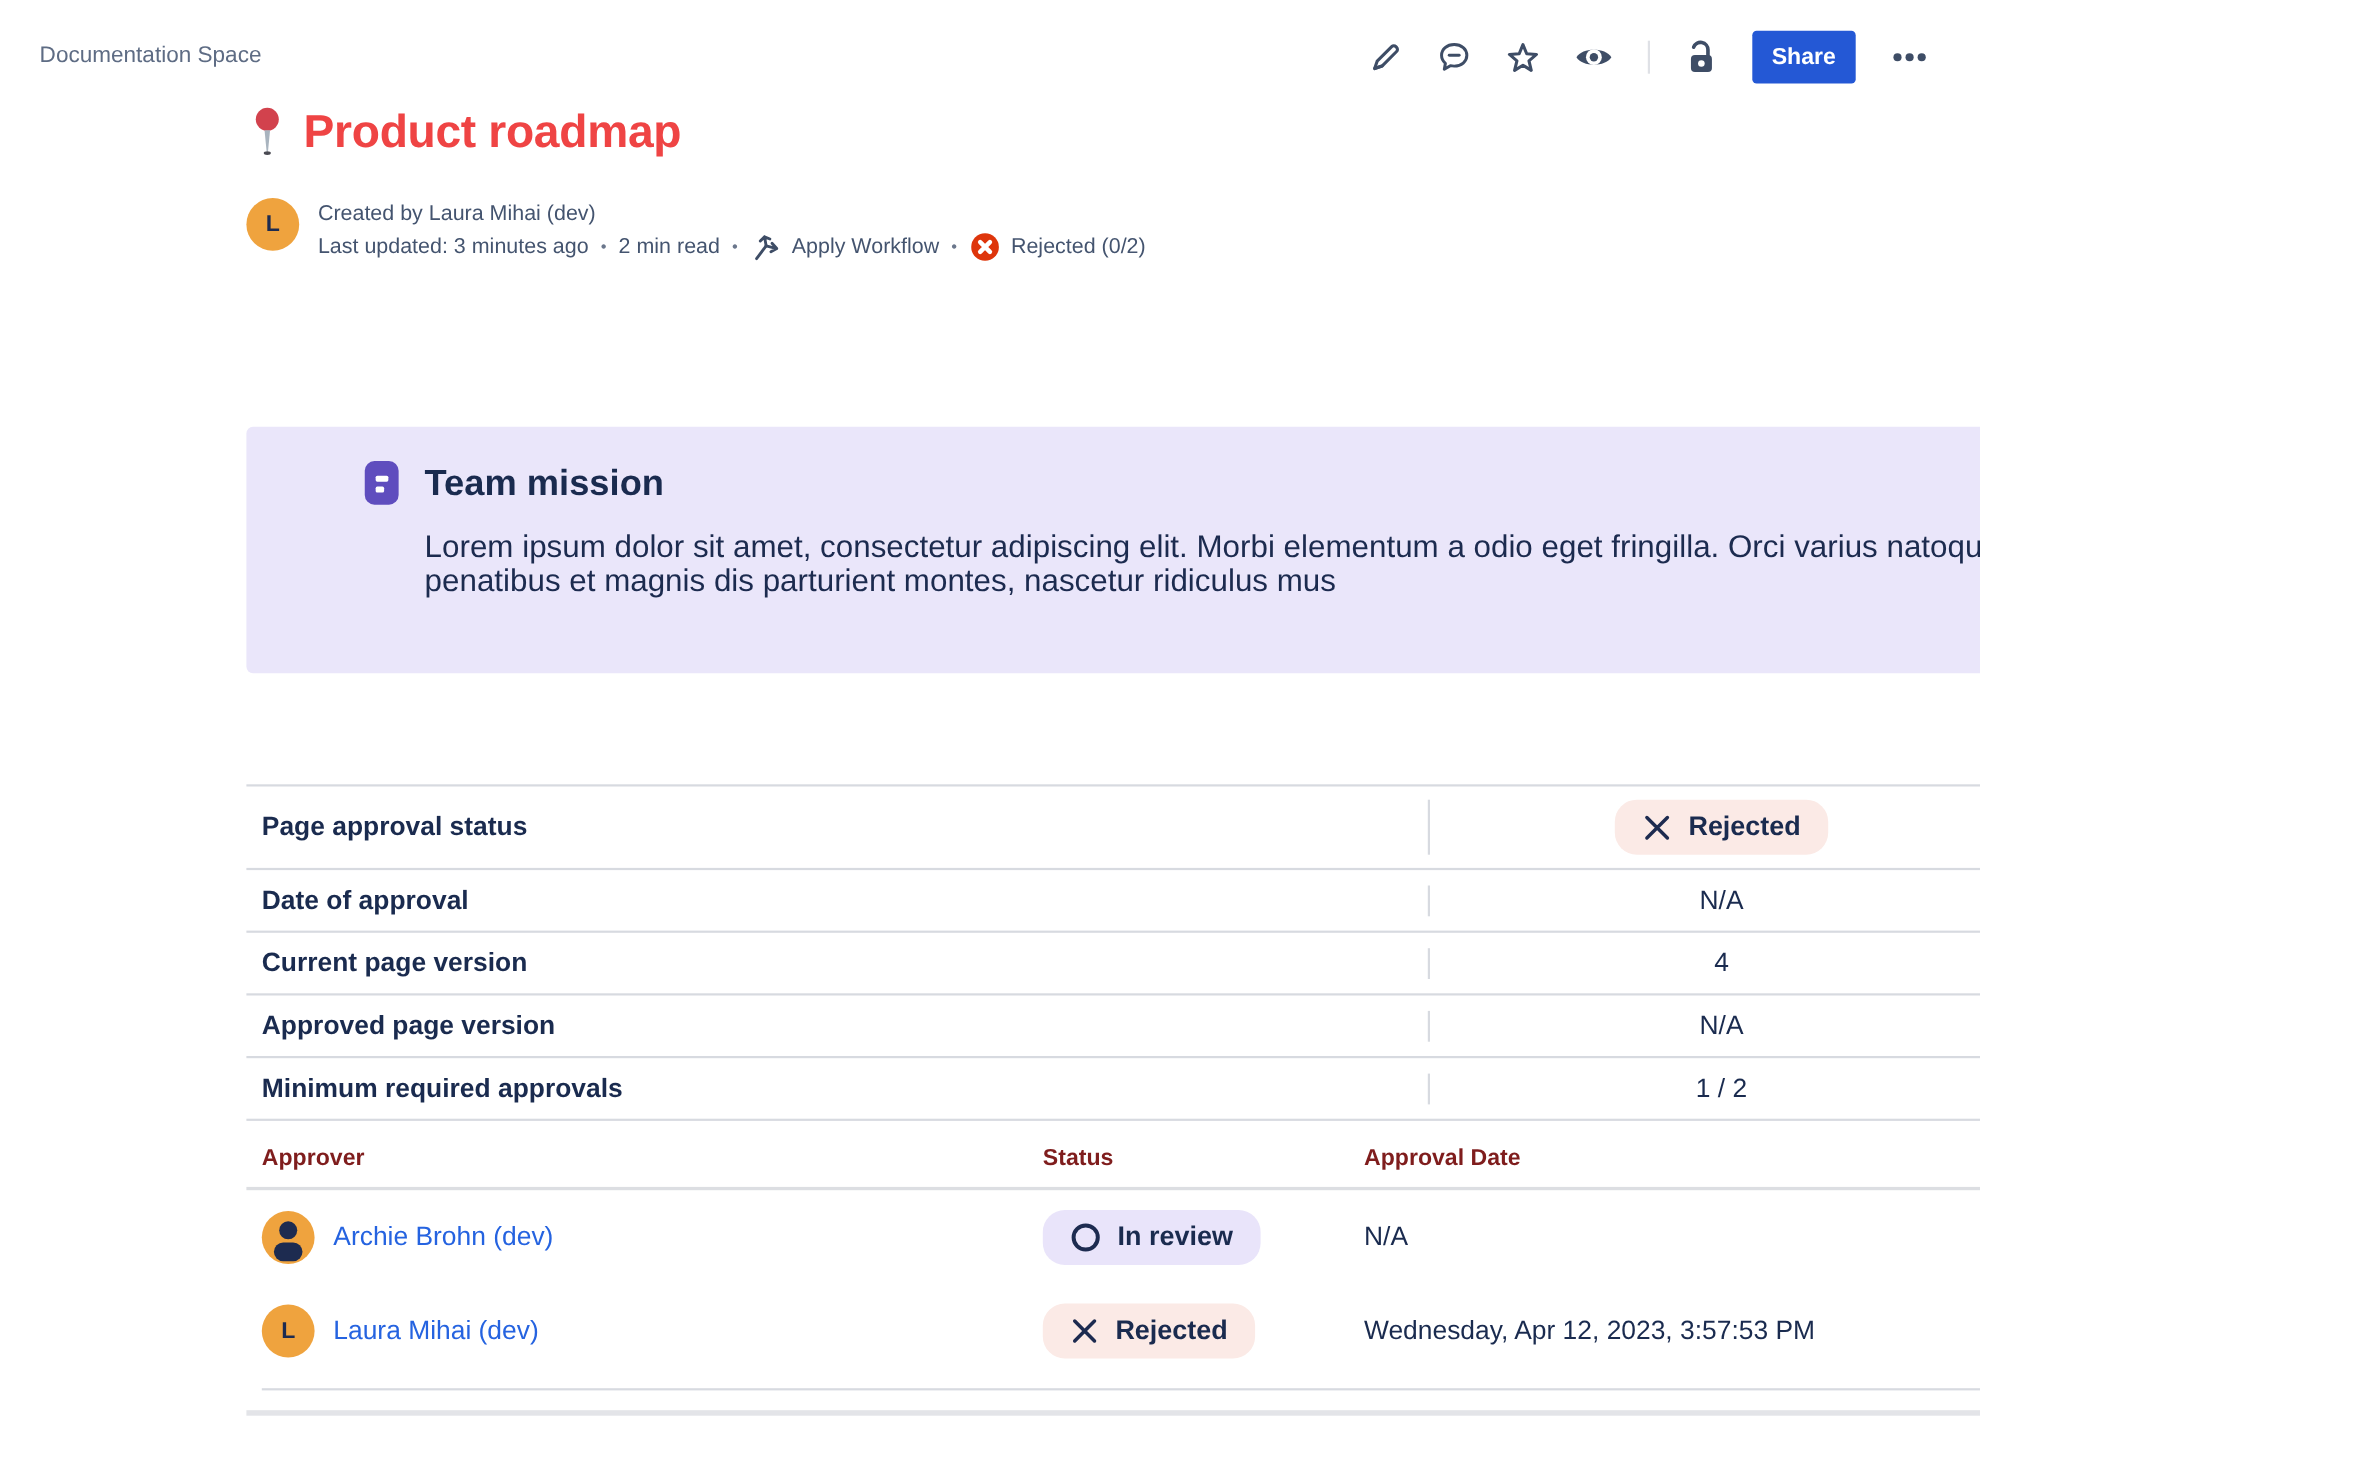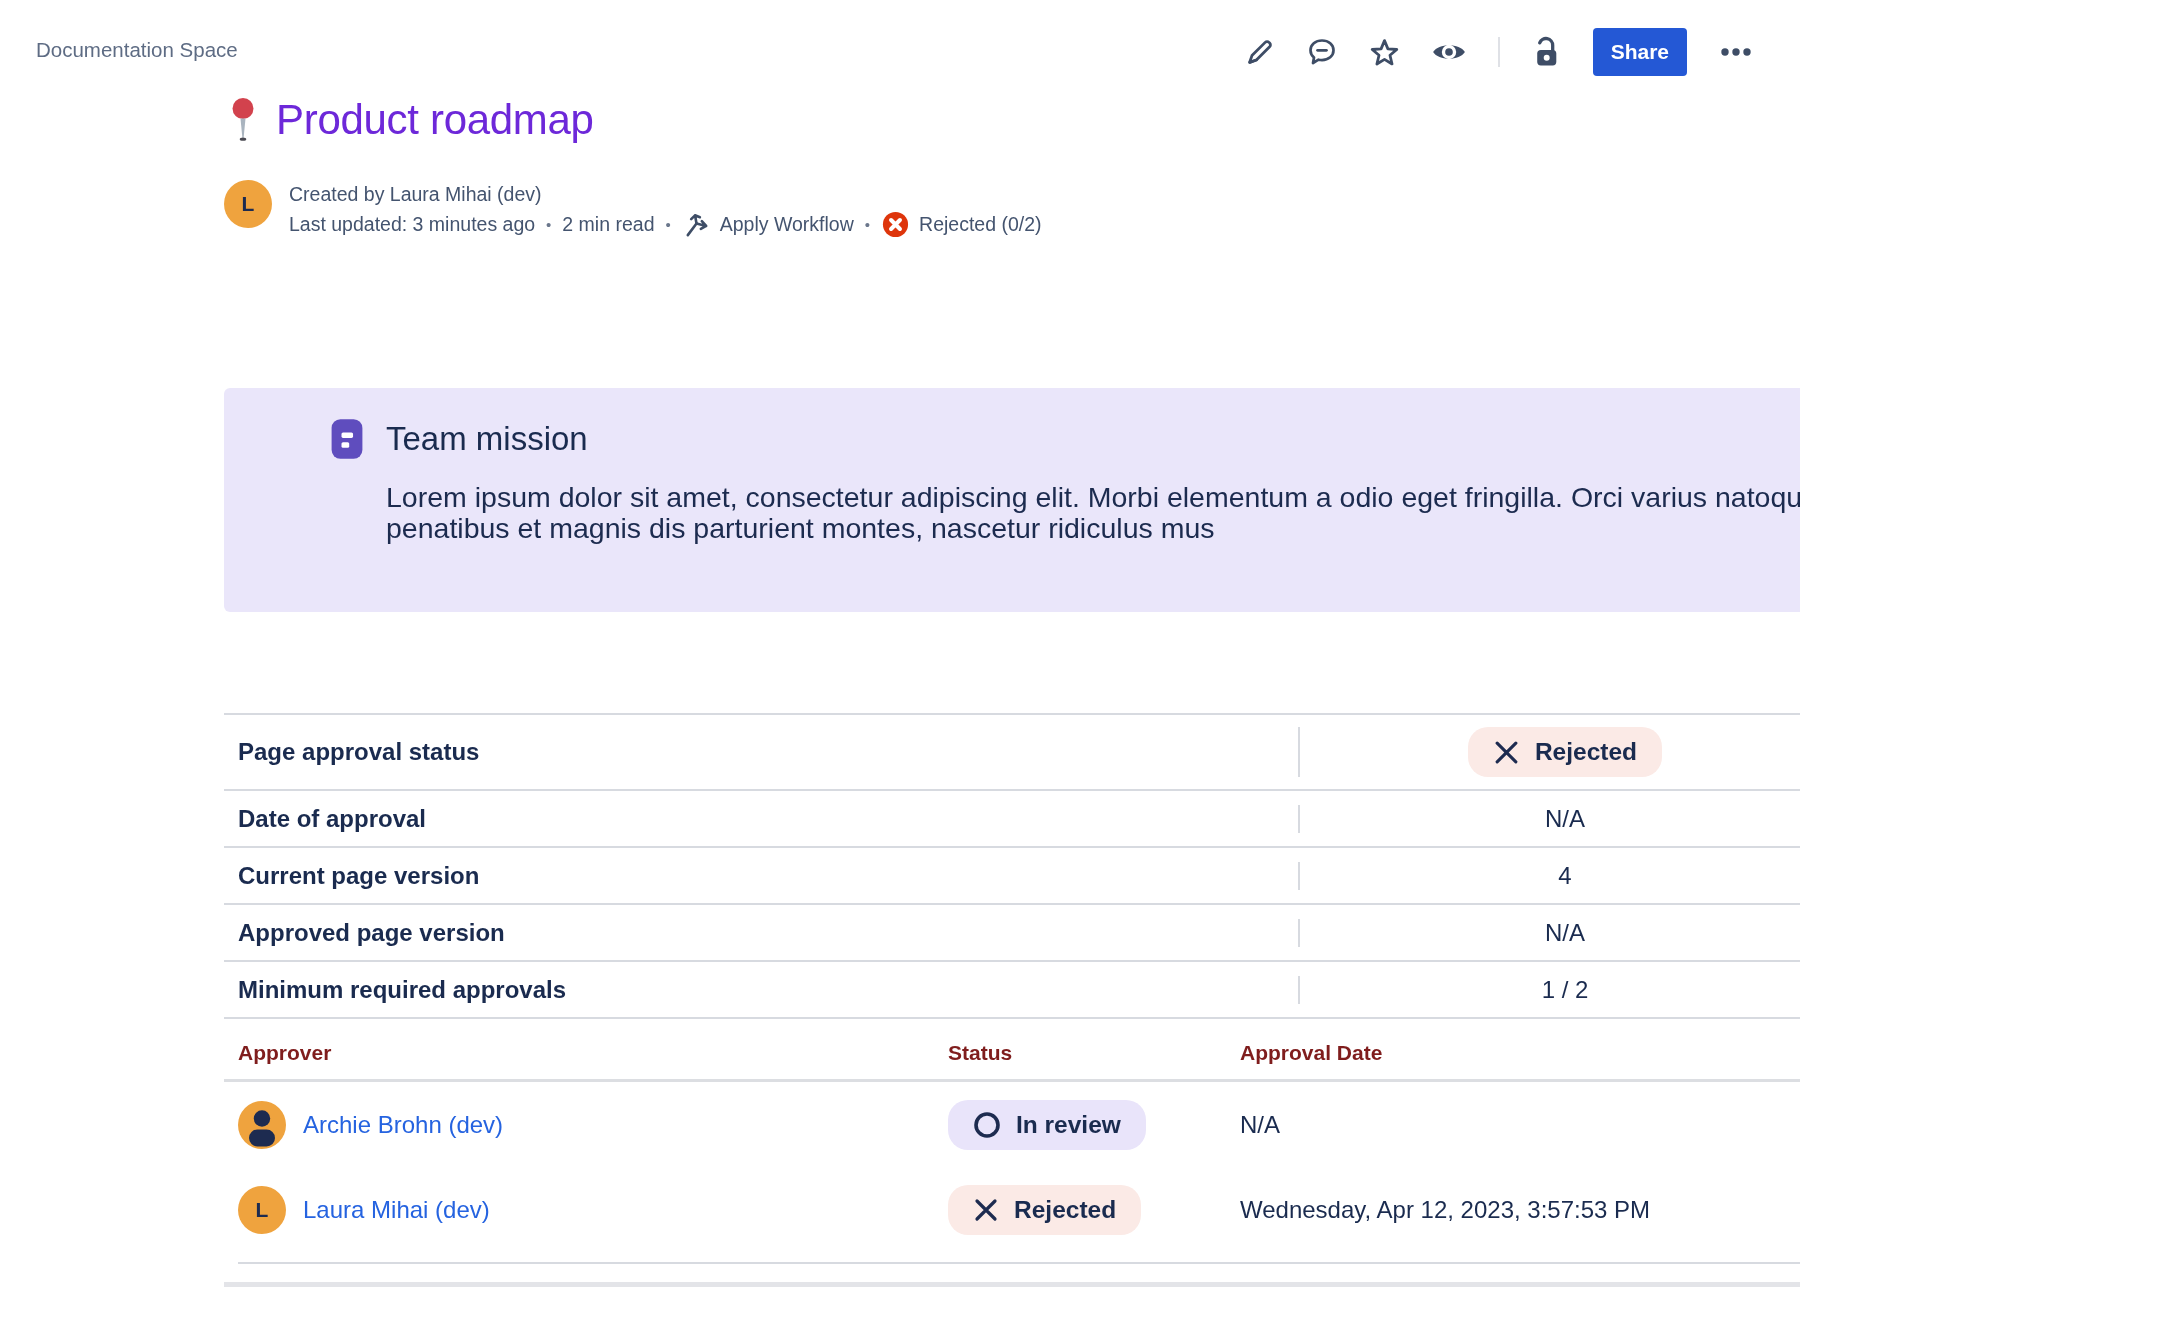--- a/index.html
+++ b/index.html
@@ -19,41 +19,41 @@
   .iconbtn { background: none; border: none; padding: 0; line-height: 0; cursor: pointer; }
   .vdiv { width: 2px; height: 30px; background: #DFE1E6; }
   .share-btn {
     background: #2458D5; color: #fff; border: none; border-radius: 4px;
     font-family: "Liberation Sans", sans-serif;
     font-size: 21px; font-weight: 700; padding: 12px 18px; cursor: pointer;
   }
 
   
   .title-row { position: absolute; left: 228px; top: 96px; display: flex; align-items: center; gap: 18px; }
-  .title-row h1 { margin: 0; font-size: 42px; font-weight: 400; color: #6d28d9; letter-spacing: -0.3px; }
+  .title-row h1 { margin: 0; font-size: 42px; font-weight: 700; color: #ef4444; letter-spacing: -0.3px; }
 
   
   .byline { position: absolute; left: 224px; top: 180px; display: flex; gap: 17px; }
   .avatar {
     width: 48px; height: 48px; border-radius: 50%; background: #EFA33E;
     display: flex; align-items: center; justify-content: center;
     color: #1D2B50; font-weight: 700; font-size: 21px; flex: 0 0 48px; overflow: hidden;
   }
   .byline-text { font-size: 19.5px; color: #44546F; line-height: 27px; padding-top: 1px; }
   .byline-line2 { display: flex; align-items: center; gap: 11px; margin-top: 2px; }
   .byline-line2 .dot { color: #6B778C; font-size: 15px; }
   .wf-link, .wf-status { display: inline-flex; align-items: center; gap: 9px; cursor: pointer; }
 
   
   .panel {
     position: absolute; left: 224px; top: 388px; width: 1602px; height: 224px;
     background: #EAE6FA; border-radius: 6px; padding: 29px 40px 0 106px;
   }
   .panel-head { display: flex; align-items: center; gap: 22px; }
-  .panel-head h2 { margin: 0; font-size: 33px; font-weight: 400; color: #1A2B4F; }
+  .panel-head h2 { margin: 0; font-size: 33px; font-weight: 700; color: #1A2B4F; }
   .panel-body {
     margin: 21px 0 0 56px; width: 1432px;
     font-size: 28.5px; line-height: 31px; color: #1C2B4F;
   }
 
   
   .ap-table { position: absolute; left: 224px; top: 713px; width: 1606px; border-top: 2px solid #D7DAE0; }
   .ap-row { display: flex; border-bottom: 2px solid #D7DAE0; height: 57px; align-items: center; }
   .ap-row.tall { height: 76px; }
   .ap-label {

